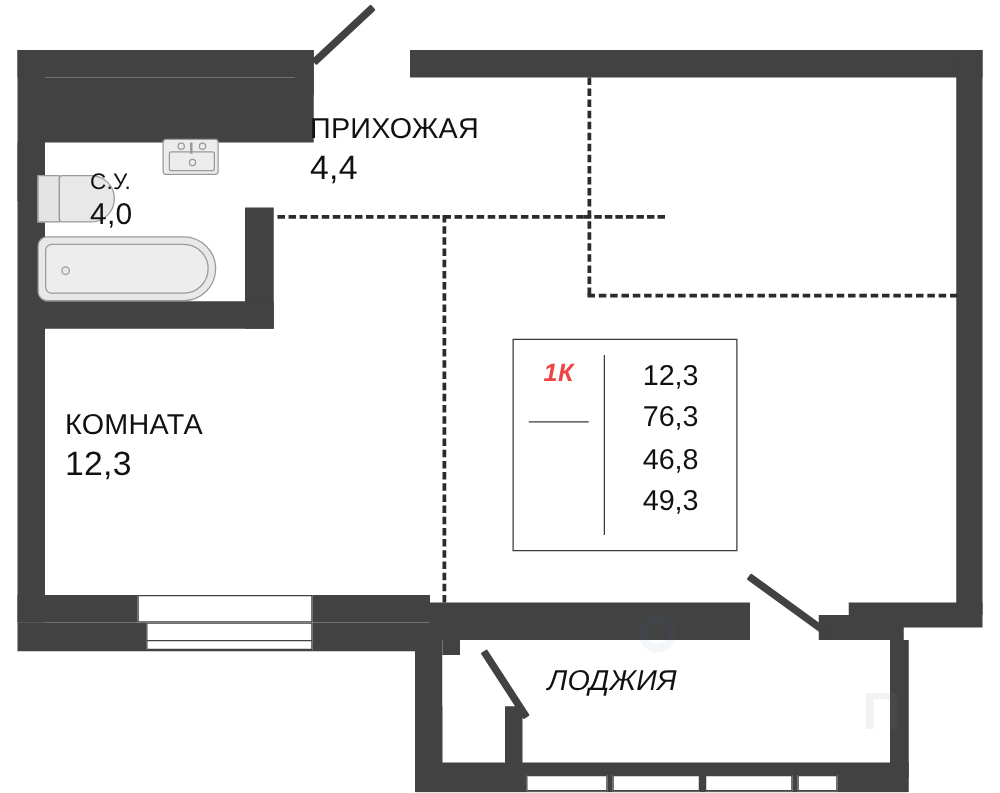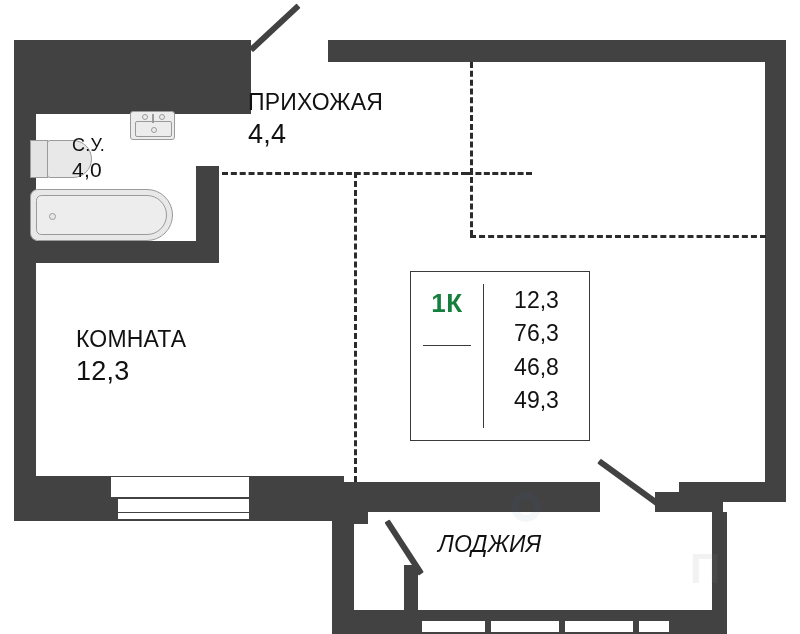--- a/index.html
+++ b/index.html
@@ -56,21 +56,21 @@
     display:block;
     font-size:23px;
     font-weight:400;
   }
   .room-area{
     display:block;
     font-size:27px;
     font-weight:400;
   }
   .room-label.small .room-name{font-size:18px;}
-  .room-label.small .room-area{font-size:21px;}
+  .room-label.small .room-area{font-size:24px;}
 
   
   .fixture{
     position:absolute;
     background:#e8e8e8;
     border:1.4px solid #9a9a9a;
     box-sizing:border-box;
   }
   .bath{
     border-radius:10px 34px 34px 10px;
@@ -146,24 +146,25 @@
   #infobox .left{
     width:72px;
     display:flex;
     flex-direction:column;
     align-items:center;
     justify-content:flex-start;
     padding-top:16px;
     box-sizing:border-box;
   }
   #infobox .rooms-code{
-    font-size:26px;
+    font-size:20px;
     font-weight:700;
-    color:#15803d;
+    color:#ef4444;
     letter-spacing:0.5px;
+    font-style:italic;
   }
   #infobox .dash-mark{
     margin-top:26px;
     width:48px;
     height:0;
     border-top:1.8px solid #3a3a3a;
   }
   #infobox .divider{
     width:0;
     border-left:1.6px solid #3a3a3a;
@@ -296,21 +297,21 @@
     <span class="room-name">ПРИХОЖАЯ</span>
     <span class="room-area">4,4</span>
   </div>
 
   <div class="room-label small" style="left:72px; top:134px; width:110px;">
     <span class="room-name">С.У.</span>
     <span class="room-area">4,0</span>
   </div>
 
 
-  <div class="room-label" style="left:76px; top:325px; width:250px;">
+  <div class="room-label" style="left:52px; top:325px; width:250px;">
     <span class="room-name">КОМНАТА</span>
     <span class="room-area">12,3</span>
   </div>
 
   <div class="room-label" style="left:438px; top:530px; width:240px;font-style:italic;">
     <span class="room-name">ЛОДЖИЯ</span>
   </div>
 
   <div id="infobox" style="left:410px; top:271px; width:180px; height:170px;">
     <div class="left">

